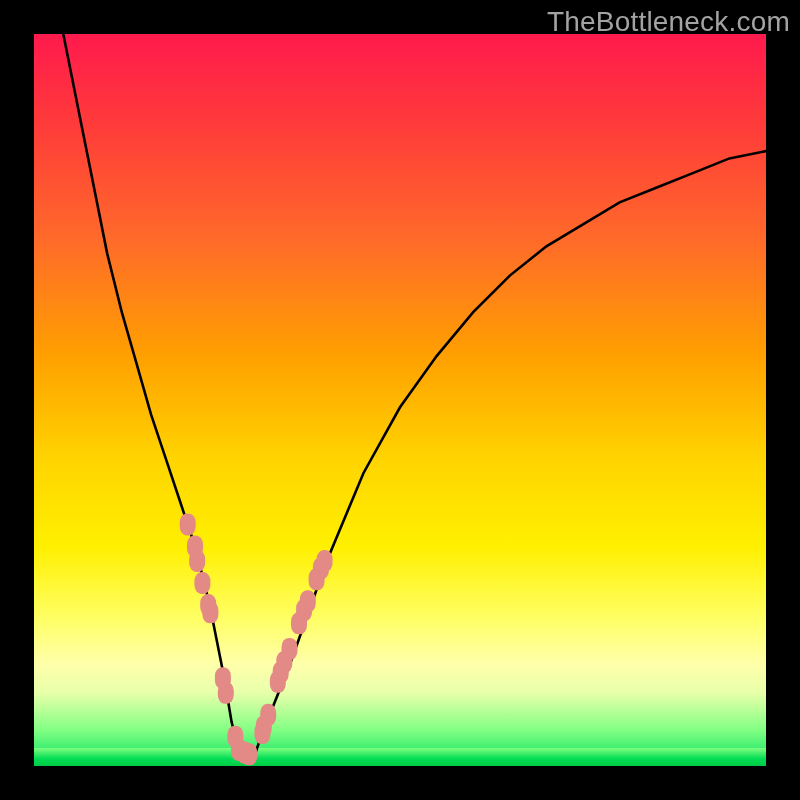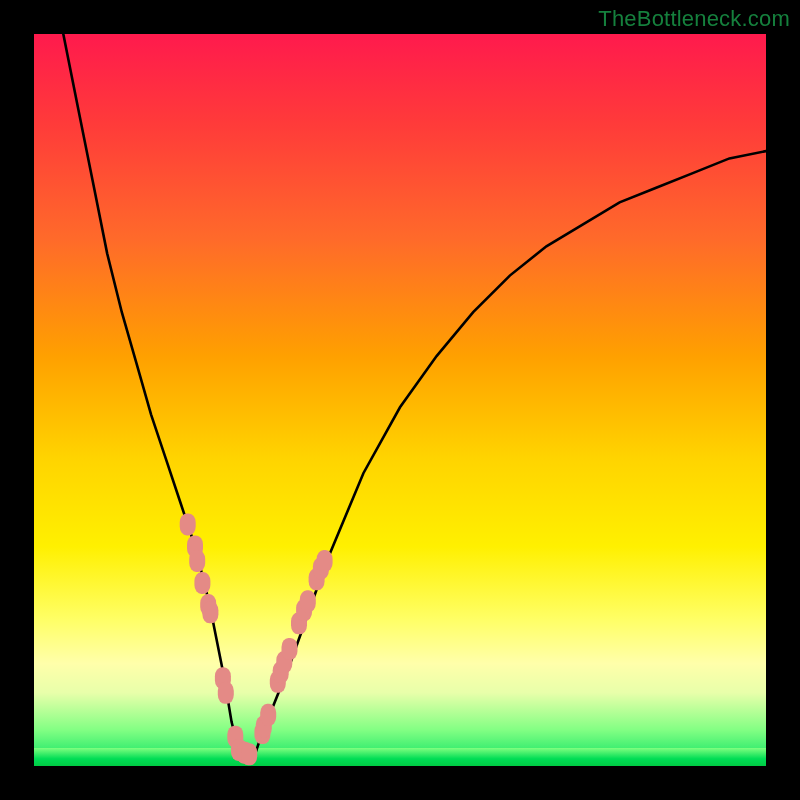--- a/index.html
+++ b/index.html
@@ -57,22 +57,22 @@
     );
   }
   svg.curve {
     position: absolute;
     inset: 0;
   }
   .watermark {
     position: absolute;
     top: 6px;
     right: 10px;
-    color: #15803d;
-    font-size: 22px;
+    color: #a3a3a3;
+    font-size: 28px;
     font-weight: 400;
     letter-spacing: 0.2px;
     user-select: none;
   }
 </style>
 </head>
 <body>
 
 <div class="stage">
   <div class="watermark">TheBottleneck.com</div>

